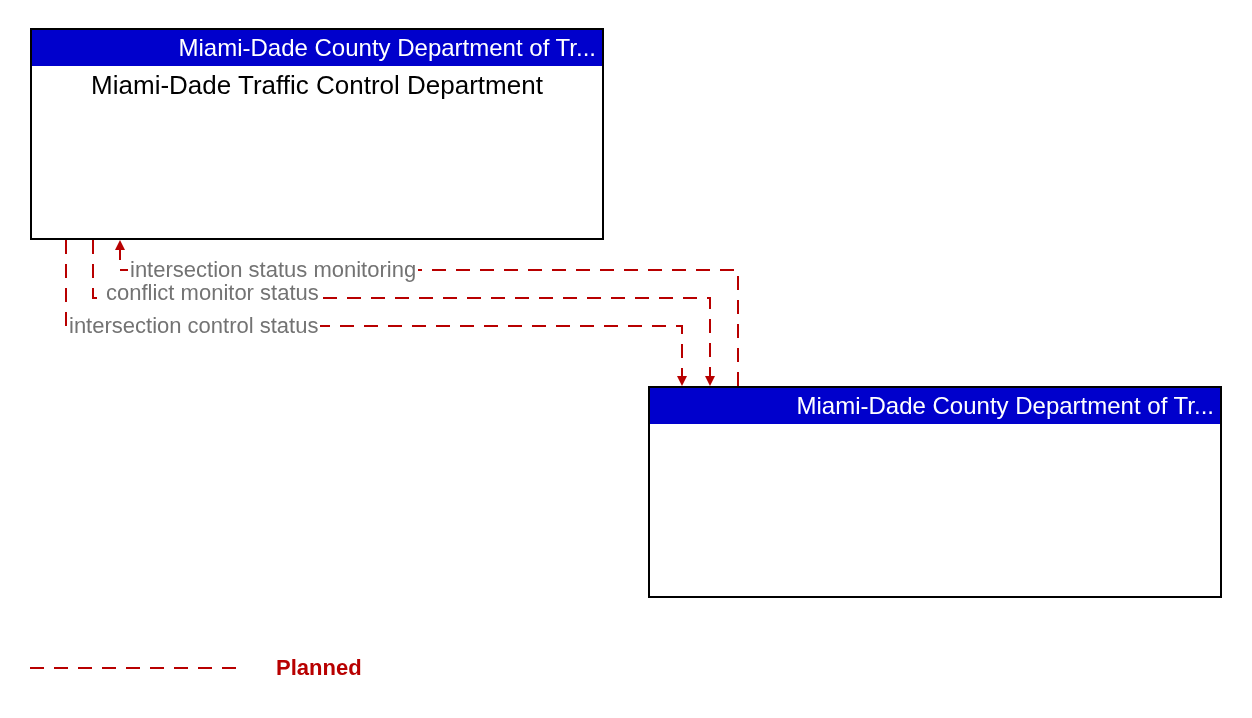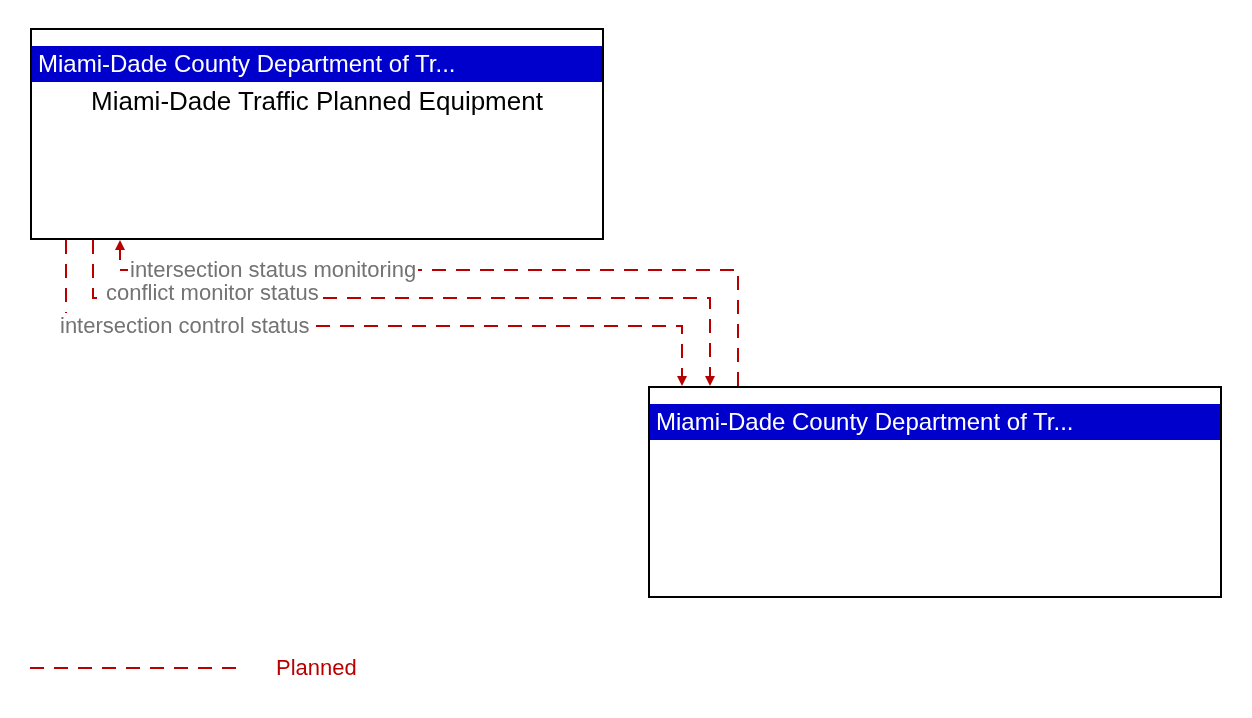--- a/index.html
+++ b/index.html
@@ -20,23 +20,22 @@
   }
   .box-header {
     background: #0000cc;
     color: #fff;
     font-size: 24px;
     font-family: Arial, sans-serif;
     padding: 4px 6px;
     white-space: nowrap;
     overflow: hidden;
     text-overflow: clip;
-    text-align: left;
+    text-align: right;
     box-sizing: border-box;
-    margin-top: 16px;
   }
   .box-body {
     color: #000;
     font-size: 26px;
     text-align: center;
     padding: 4px 6px;
     box-sizing: border-box;
   }
   .flow-label {
     position: absolute;
@@ -77,24 +76,24 @@
 
   <path d="M 93 240 L 93 298 L 710 298 L 710 384" stroke="#b80000" stroke-width="2" fill="none" stroke-dasharray="14 10" marker-end="url(#arrow)"></path>
 
   <path d="M 66 240 L 66 326 L 682 326 L 682 384" stroke="#b80000" stroke-width="2" fill="none" stroke-dasharray="14 10" marker-end="url(#arrow)"></path>
 
   <path d="M 30 668 L 240 668" stroke="#b80000" stroke-width="2" fill="none" stroke-dasharray="14 10"></path>
 </svg>
 
 <div class="box" style="left:30px; top:28px; width:574px; height:212px;">
   <div class="box-header">Miami-Dade County Department of Tr...</div>
-  <div class="box-body">Miami-Dade Traffic Planned Equipment</div>
+  <div class="box-body">Miami-Dade Traffic Control Department</div>
 </div>
 
 <div class="box" style="left:648px; top:386px; width:574px; height:212px;">
   <div class="box-header">Miami-Dade County Department of Tr...</div>
 </div>
 
 <div class="flow-label" style="left:128px; top:257px;">intersection status monitoring</div>
 <div class="flow-label" style="left:104px; top:280px;">conflict monitor status</div>
-<div class="flow-label" style="left:58px; top:313px;">intersection control status</div>
+<div class="flow-label" style="left:67px; top:313px;">intersection control status</div>
 
-<div class="legend-label" style="left:276px; top:655px;">Planned</div>
+<div class="legend-label" style="left:276px; top:655px;font-weight:bold;">Planned</div>
 
 </body></html>

